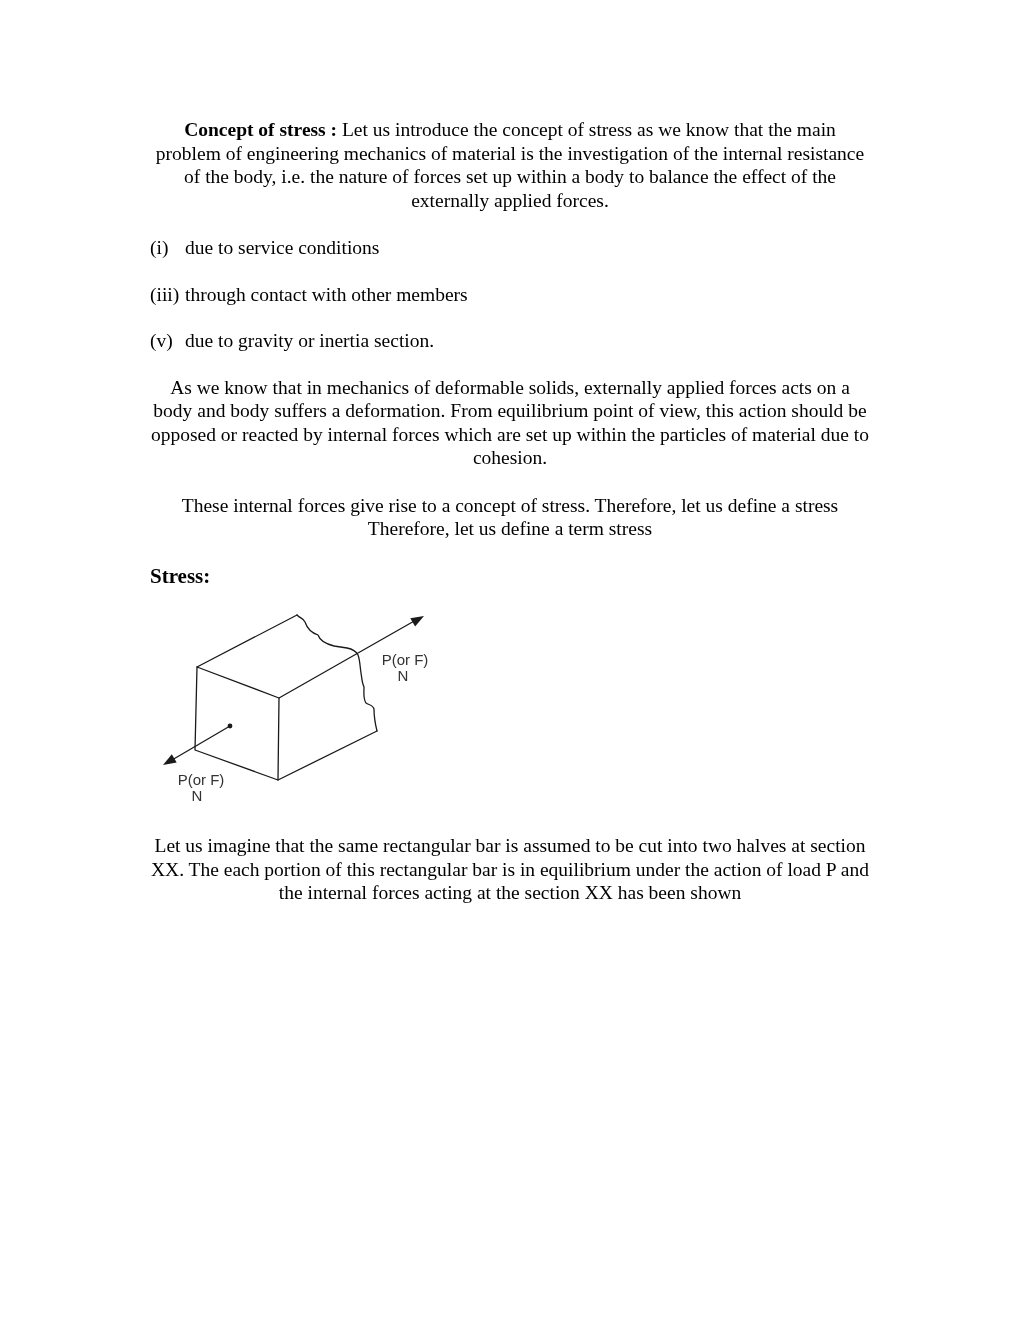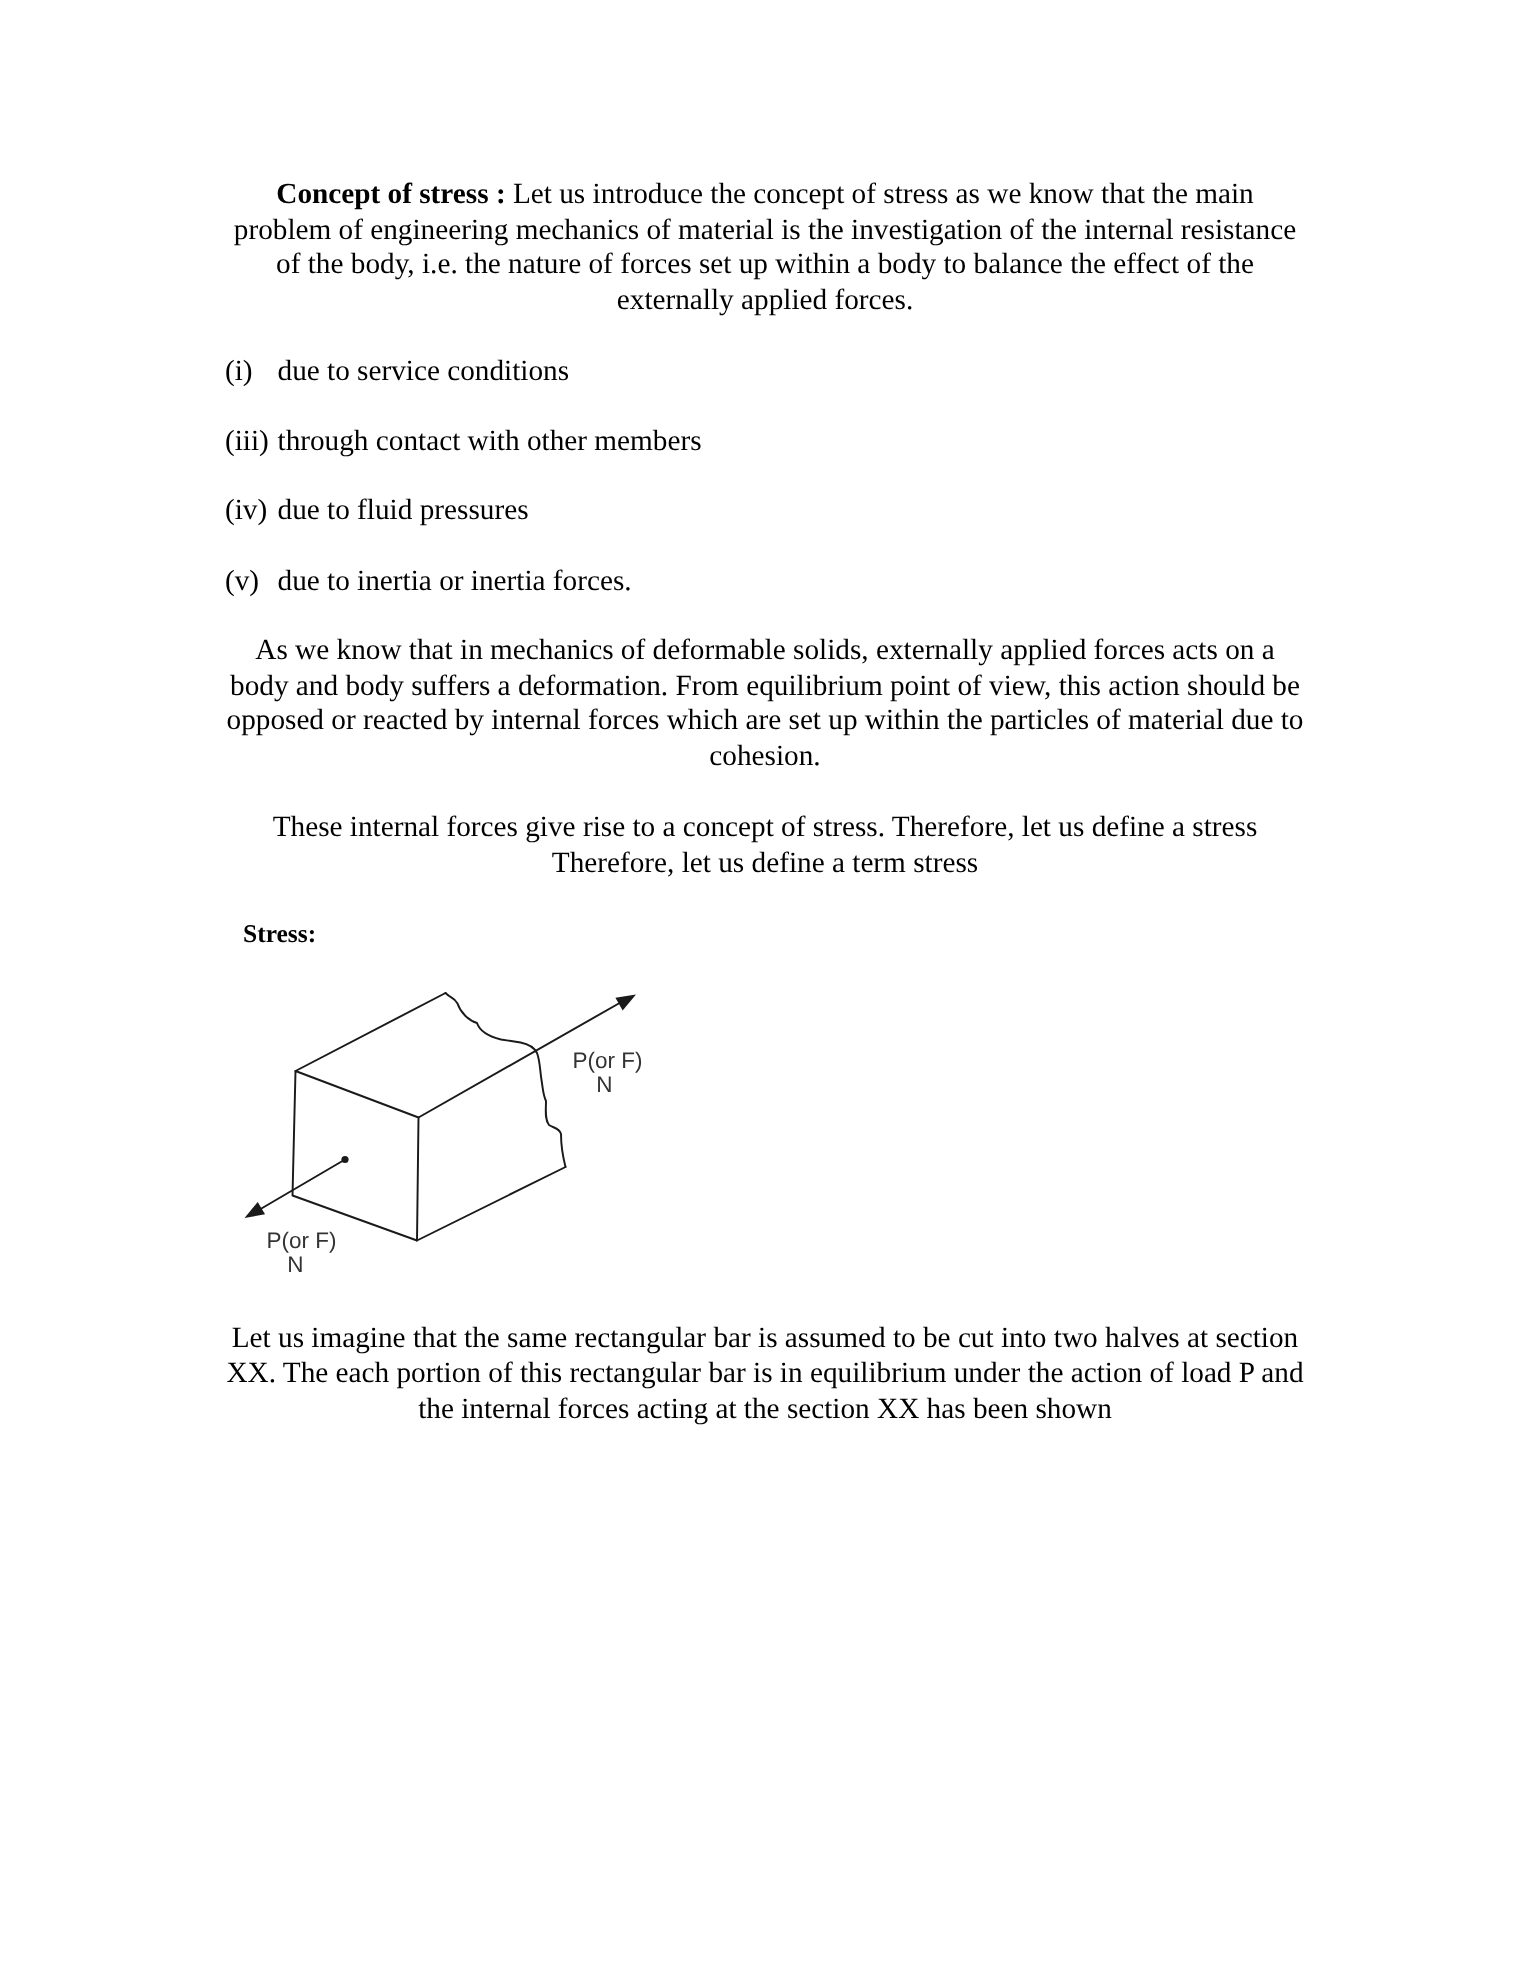--- a/index.html
+++ b/index.html
@@ -34,24 +34,24 @@
     display: flex;
     margin: 0 0 23px 0;
   }
   .reason-marker {
     flex: 0 0 35px;
   }
   .reason-text {
     flex: 1 1 auto;
   }
   h3.stress-heading {
-    font-size: 17px;
+    font-size: 21px;
     line-height: 23.5px;
     font-weight: bold;
-    margin: 12px;
+    margin: 0;
   }
   .figure-wrap {
     margin: 13px 0 19px 0;
     width: 300px;
     height: 214px;
   }
   .figure-wrap svg {
     display: block;
     width: 300px;
     height: 214px;
@@ -84,26 +84,22 @@
 
   <div class="reason-item">
     <span class="reason-marker">(i)</span>
     <span class="reason-text">due to service conditions</span>
   </div>
   <div class="reason-item">
     <span class="reason-marker">(iii)</span>
     <span class="reason-text">through contact with other members</span>
   </div>
   <div class="reason-item">
-    <span class="reason-marker">(iv)</span>
-    <span class="reason-text">due to fluid pressures</span>
-  </div>
-  <div class="reason-item">
     <span class="reason-marker">(v)</span>
-    <span class="reason-text">due to inertia or inertia forces.</span>
+    <span class="reason-text">due to gravity or inertia section.</span>
   </div>
 
   <p class="body-para">As we know that in mechanics of deformable solids, externally applied forces acts on a body and body suffers a deformation. From equilibrium point of view, this action should be opposed or reacted by internal forces which are set up within the particles of material due to cohesion.</p>
 
   <p class="body-para">These internal forces give rise to a concept of stress. Therefore, let us define a stress Therefore, let us define a term stress</p>
 
   <h3 class="stress-heading">Stress:</h3>
 
   <div class="figure-wrap">
     <svg viewBox="150 763 300 214" xmlns="http://www.w3.org/2000/svg">

